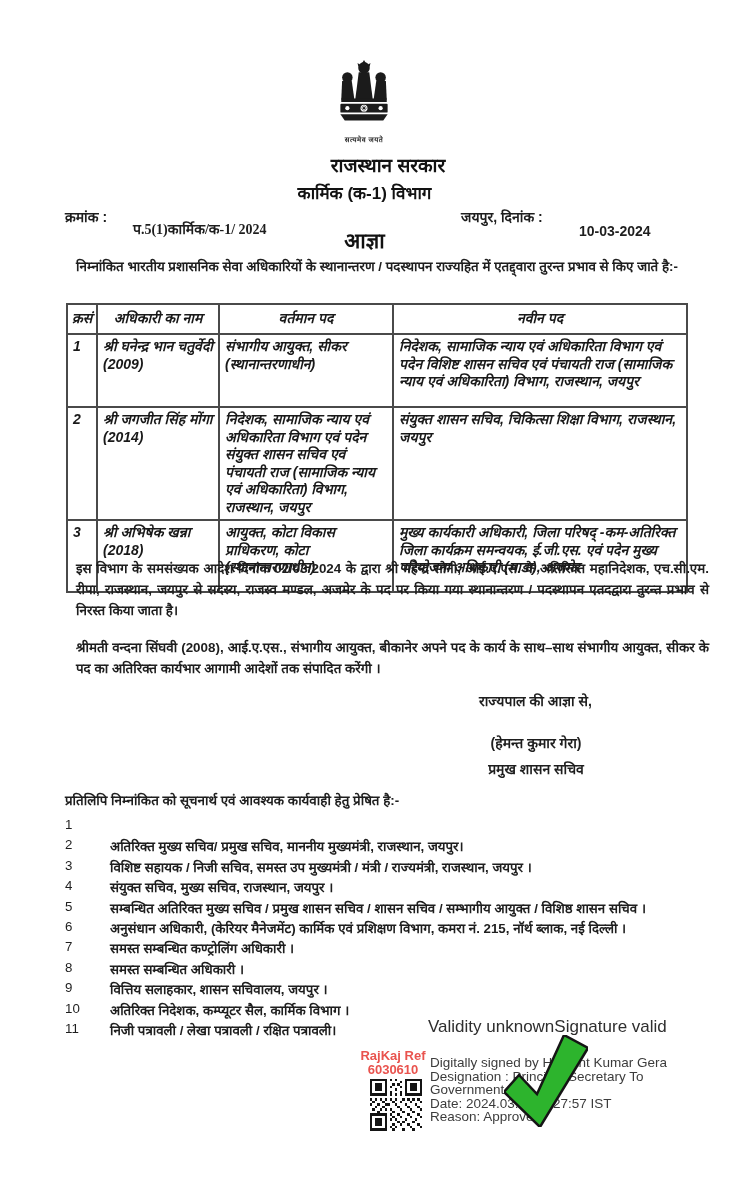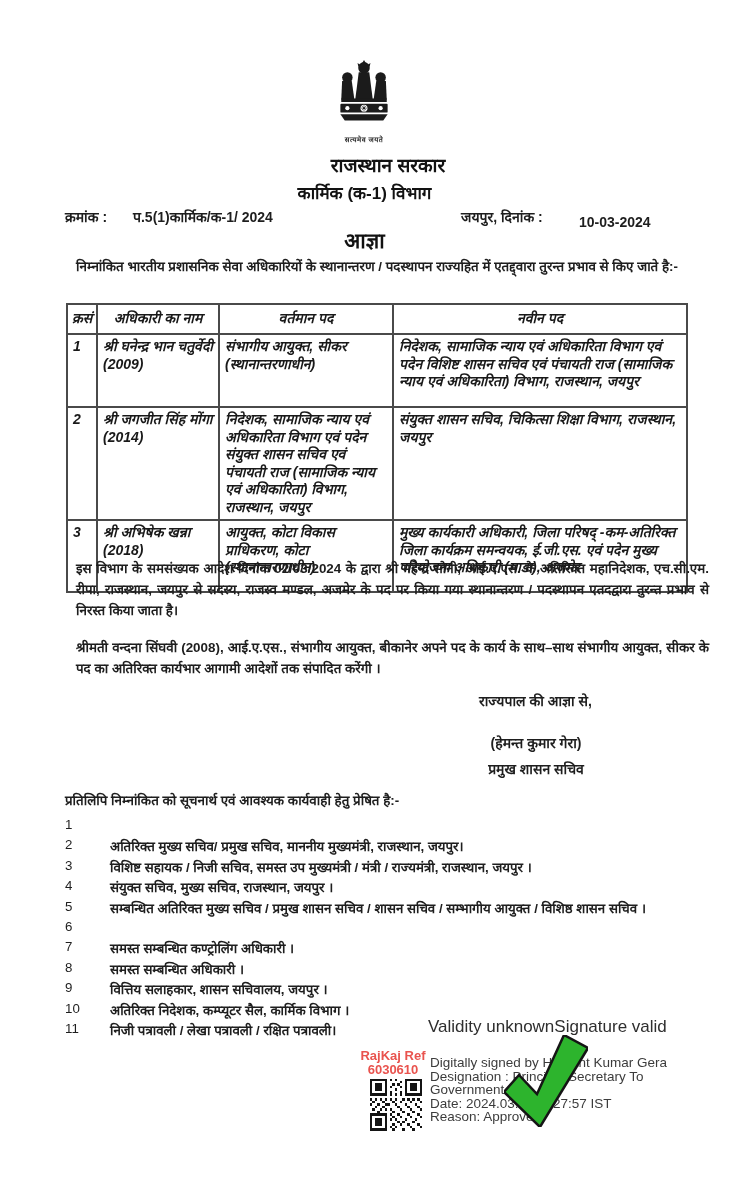--- a/index.html
+++ b/index.html
@@ -11,23 +11,23 @@
   .center{left:0;right:0;text-align:center;}
   .hindi{font-weight:700;padding-left:11px;}
   
   .emblem-wrap{left:334px;top:60px;width:60px;text-align:center;}
   .motto{font-size:7px;font-weight:700;color:#2b2b2b;letter-spacing:.5px;margin-top:1px;white-space:nowrap;}
   .gov-title{top:152px;font-size:19px;font-weight:700;color:#121212;padding-left:47px;}
   .dept-title{top:181px;font-size:17px;font-weight:700;color:#121212;}
   
   .ref-line{left:65px;top:207px;width:620px;height:18px;font-size:14px;font-weight:700;}
   .ref-label{position:absolute;left:0;top:0;}
-  .ref-number{position:absolute;left:68px;top:0;}
+  .ref-number{position:absolute;left:68px;top:12px;font-family:Liberation Serif, serif;}
   .place-date{position:absolute;left:396px;top:0;}
-  .ref-date{position:absolute;left:514px;top:7px;}
+  .ref-date{position:absolute;left:514px;top:16px;}
   .order-title{top:226px;font-size:21px;font-weight:700;color:#111;}
   .intro{left:65px;top:257px;width:634px;font-size:13.4px;line-height:19px;}
   
   table.officer{left:66px;top:303px;position:absolute;border-collapse:collapse;table-layout:fixed;width:620px;
     font-size:14px;font-weight:700;color:#191919;font-style:italic;}
   table.officer th,table.officer td{border:2px solid #4a4a4a;vertical-align:top;padding:3px 5px;line-height:17.5px;}
   table.officer th{text-align:center;vertical-align:middle;height:24px;padding:2px 4px;}
   td.pre,th.pre{white-space:pre-line;}
   .col-sno{width:30px;}
   .col-name{width:122px;}
@@ -165,20 +165,21 @@
     <div class="copy-item">
         <span class="copy-no">4</span>
         <span>संयुक्त सचिव, मुख्य सचिव, राजस्थान, जयपुर ।</span>
       </div>
     <div class="copy-item">
         <span class="copy-no">5</span>
         <span>सम्बन्धित अतिरिक्त मुख्य सचिव / प्रमुख शासन सचिव / शासन सचिव / सम्भागीय आयुक्त / विशिष्ठ शासन सचिव ।</span>
       </div>
     <div class="copy-item">
         <span class="copy-no">6</span>
+        <span>अनुसंधान अधिकारी, (केरियर मैनेजमेंट) कार्मिक एवं प्रशिक्षण विभाग, कमरा नं. 215, नॉर्थ ब्लाक, नई दिल्ली ।</span>
       </div>
     <div class="copy-item">
         <span class="copy-no">7</span>
         <span>समस्त सम्बन्धित कण्ट्रोलिंग अधिकारी ।</span>
       </div>
     <div class="copy-item">
         <span class="copy-no">8</span>
         <span>समस्त सम्बन्धित अधिकारी ।</span>
       </div>
     <div class="copy-item">

